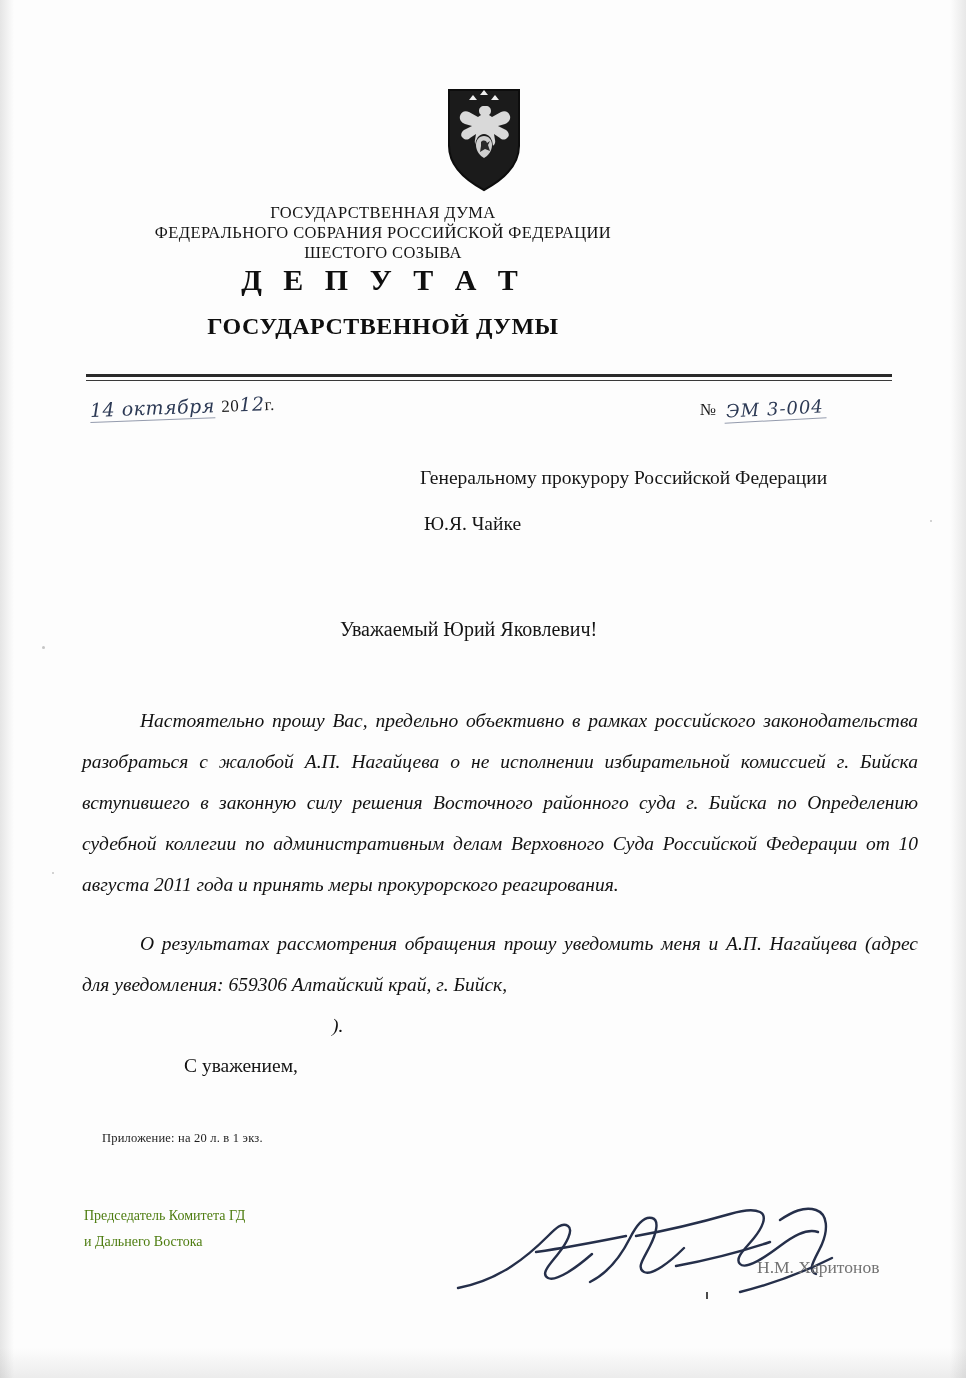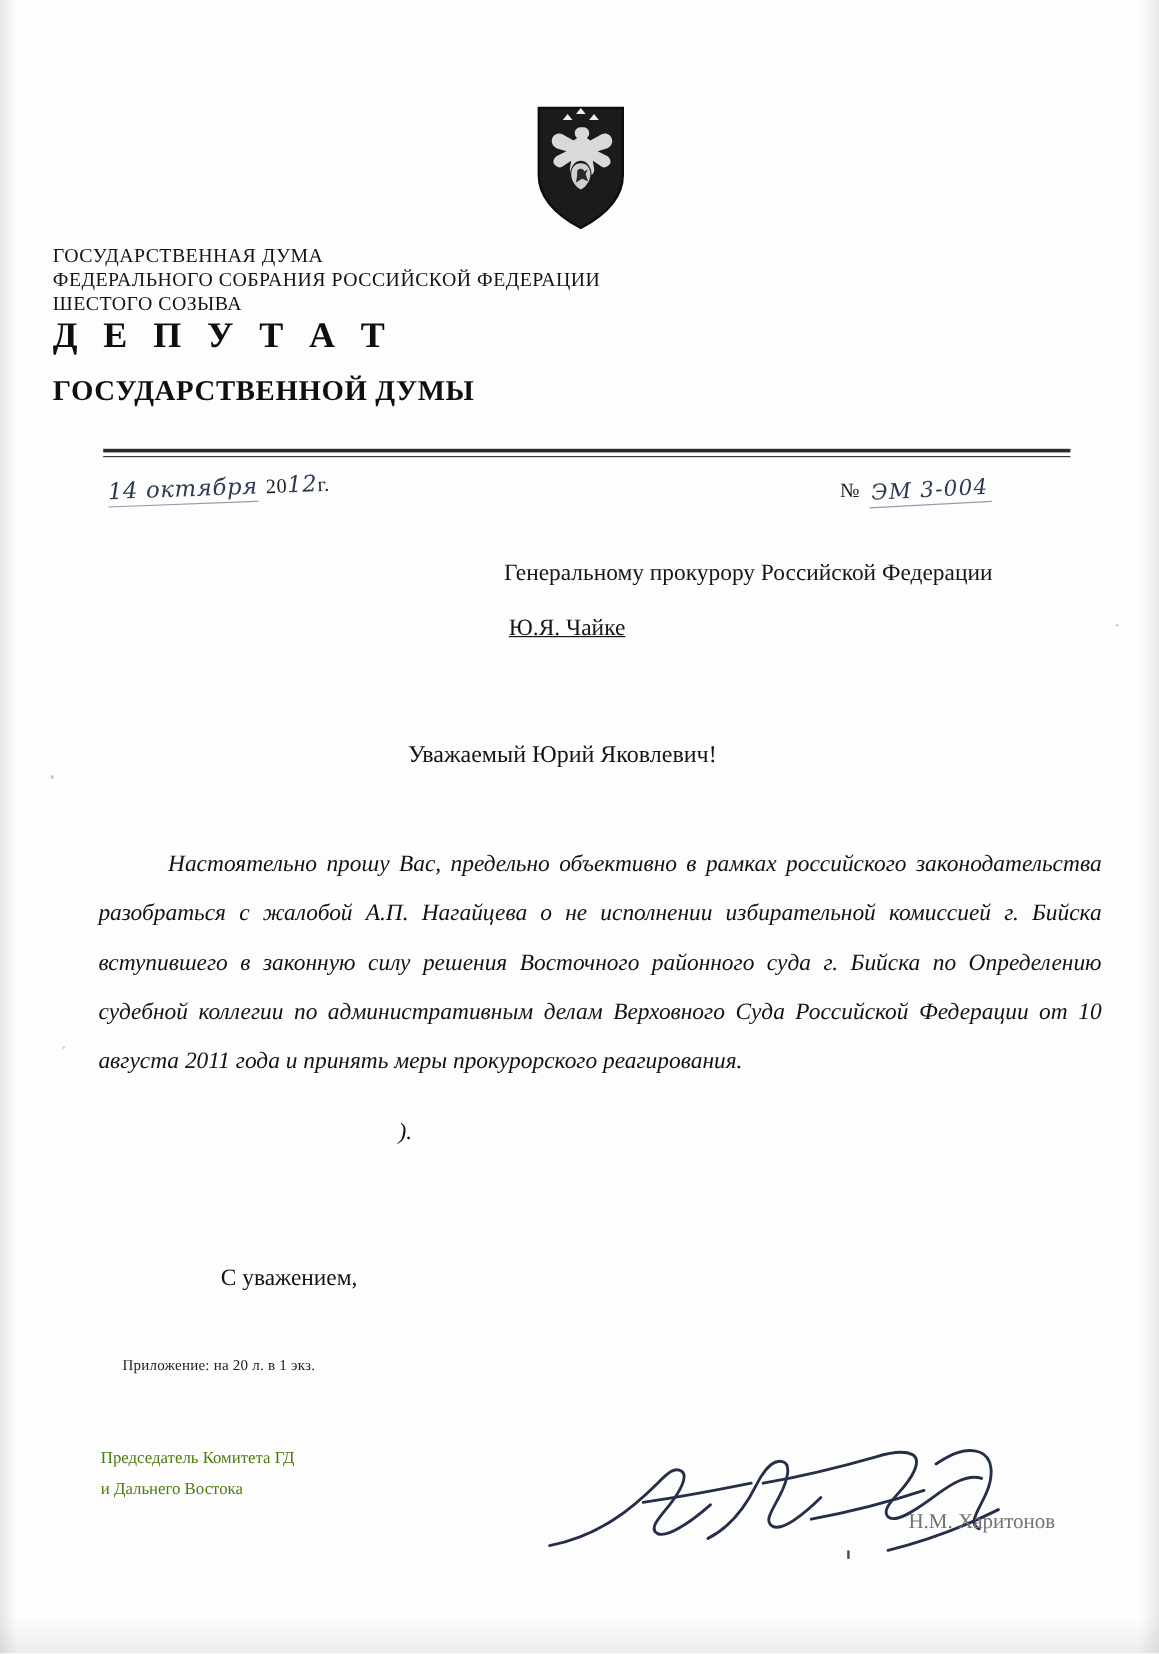--- a/index.html
+++ b/index.html
@@ -54,22 +54,21 @@
     width: 82px;
     height: 104px;
   }
 
   
   .header-block {
     position: absolute;
     left: 0;
     top: 203px;
     width: 766px;
-    text-align: left;
-    padding-left: 44px;
+    text-align: center;
   }
   .hdr-line1,
   .hdr-line2,
   .hdr-line3 {
     font-family: "Liberation Serif", serif;
     font-size: 16.5px;
     letter-spacing: 0.4px;
     line-height: 20px;
     color: #141414;
   }
@@ -154,21 +153,20 @@
   .addressee {
     position: absolute;
     left: 420px;
     top: 455px;
     font-size: 19.5px;
     line-height: 46px;
     color: #161616;
   }
   .addressee .line2 {
     margin-left: 4px;
-    text-decoration: underline;
   }
 
   
   .salutation {
     position: absolute;
     left: 340px;
     top: 618px;
     font-size: 20px;
     color: #141414;
   }
@@ -319,20 +317,21 @@
   <div class="addressee">
     <div>Генеральному прокурору Российской Федерации</div>
     <div class="line2">Ю.Я. Чайке</div>
   </div>
 
   <div class="salutation">Уважаемый Юрий Яковлевич!</div>
 
   <div class="body-text">
     <p>Настоятельно прошу Вас, предельно объективно в рамках российского законодательства разобраться с жалобой А.П. Нагайцева о не исполнении избирательной комиссией г. Бийска вступившего в законную силу решения Восточного районного суда г. Бийска по Определению судебной коллегии по административным делам Верховного Суда Российской Федерации от 10 августа 2011 года и принять меры прокурорского реагирования.</p>
     <p>
+      <span>О результатах рассмотрения обращения прошу уведомить меня и А.П. Нагайцева (адрес для уведомления: 659306 Алтайский край, г. Бийск,</span>
       <span class="tail">).</span>
     </p>
   </div>
 
   <div class="closing">С уважением,</div>
 
   <div class="attachment">Приложение: на 20 л. в 1 экз.</div>
 
   <div class="sig-title">
     <div>Председатель Комитета ГД</div>

